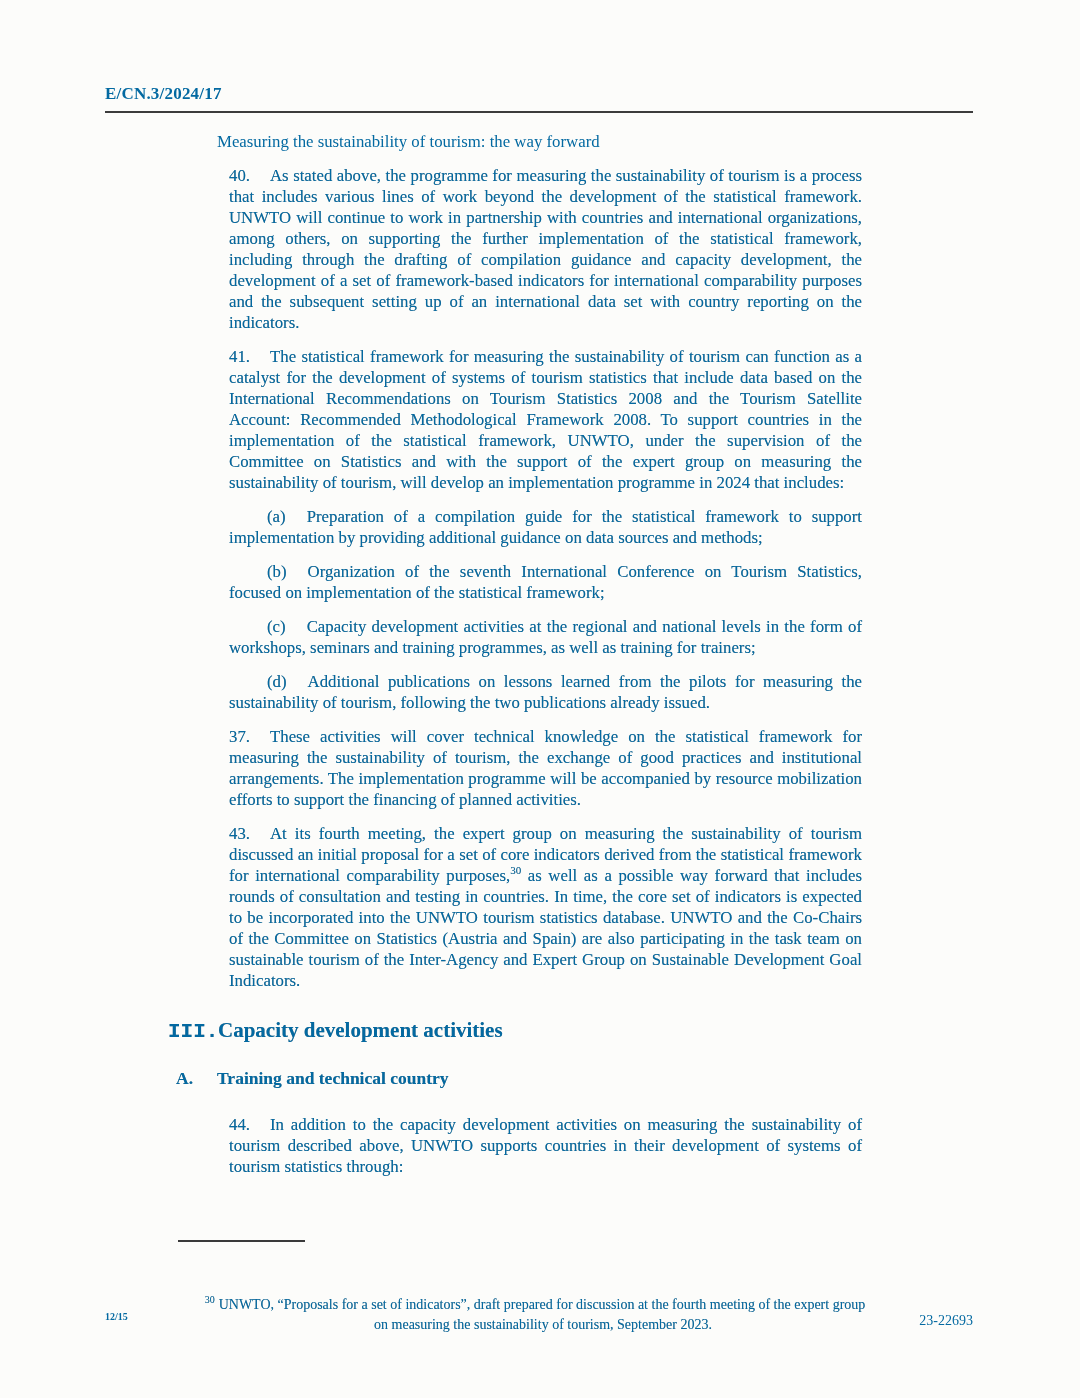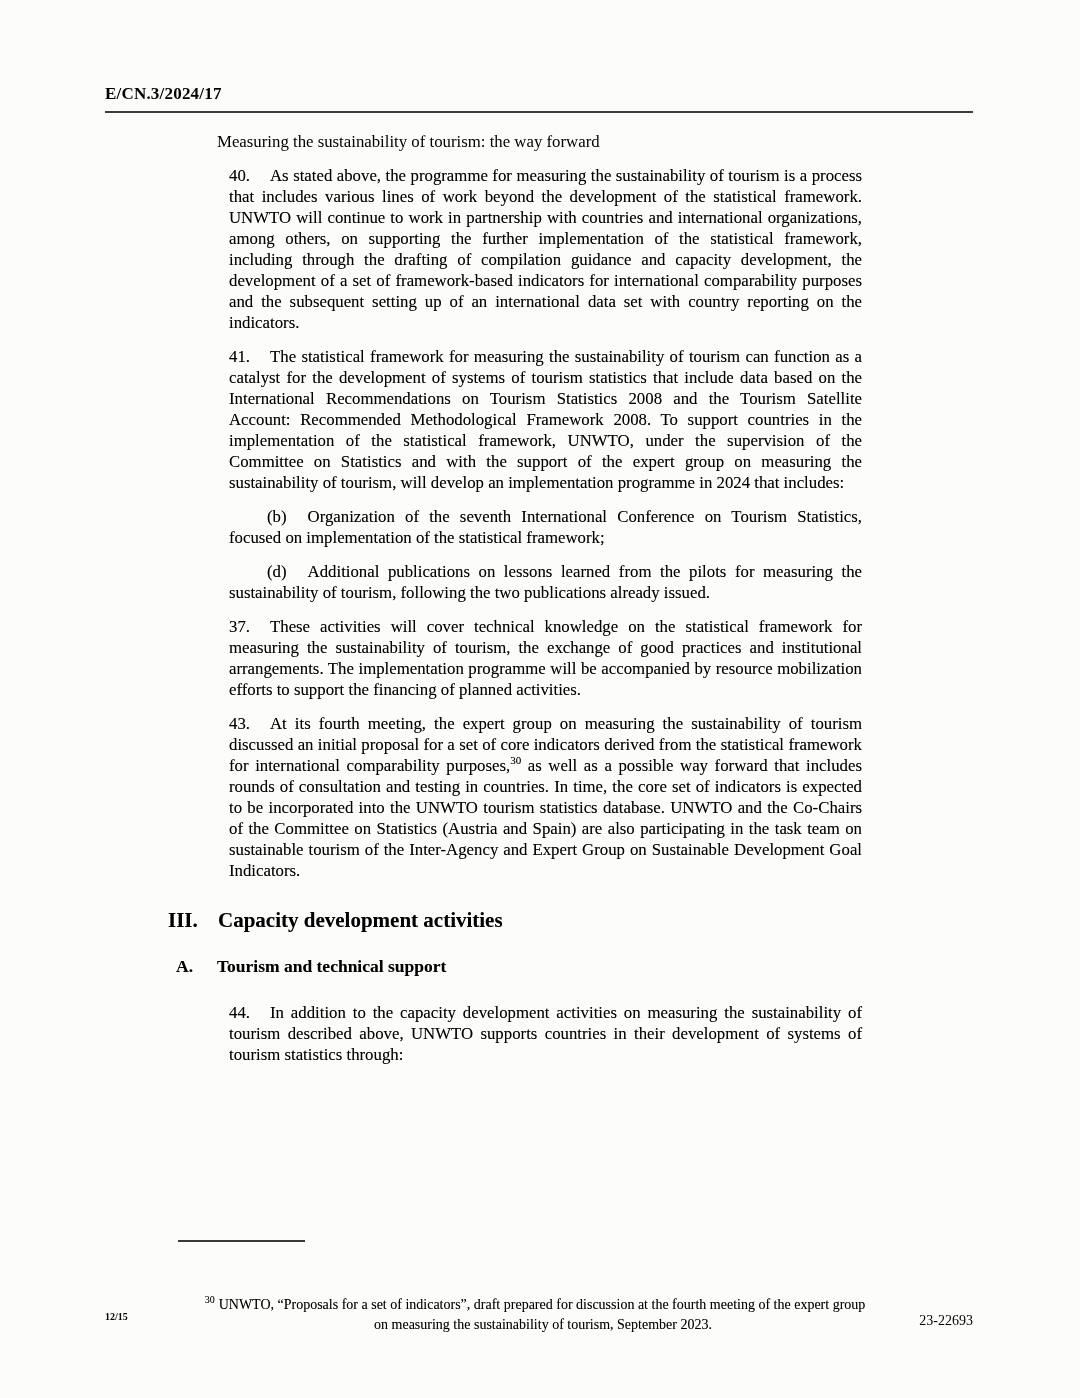--- a/index.html
+++ b/index.html
@@ -6,21 +6,21 @@
     margin: 0;
     padding: 0;
     background: #fbfbf9;
   }
   .page {
     position: relative;
     width: 1080px;
     height: 1398px;
     background: #fcfcfa;
     font-family: "Liberation Serif", "DejaVu Serif", serif;
-    color: #000000;
+    color: #0369a1;
     overflow: hidden;
   }
   .doc-header {
     position: absolute;
     left: 105px;
     top: 84px;
     width: 868px;
     border-bottom: 2px solid #3c3c3c;
     padding-bottom: 7px;
   }
@@ -68,20 +68,21 @@
     margin: 26px 0 22px -49px;
     font-weight: bold;
     font-size: 21px;
     line-height: 26px;
     text-align: left;
     text-shadow: 0 0 0.4px rgba(30,30,30,0.4);
   }
   .sec-heading .numeral {
     display: inline-block;
     width: 50px;
+    font-family: Liberation Mono, monospace;
   }
   .subsec-heading {
     margin: 0 0 25px -41px;
     font-weight: bold;
     font-size: 17.5px;
     line-height: 22px;
     text-align: left;
     text-shadow: 0 0 0.4px rgba(30,30,30,0.4);
   }
   .subsec-heading .letter {
@@ -136,33 +137,35 @@
   </div>
 
   <div class="content">
 
     <p class="run-head">Measuring the sustainability of tourism: the way forward</p>
 
     <p class="para"><span class="pnum">40.</span><span>As stated above, the programme for measuring the sustainability of tourism is a process that includes various lines of work beyond the development of the statistical framework. UNWTO will continue to work in partnership with countries and international organizations, among others, on supporting the further implementation of the statistical framework, including through the drafting of compilation guidance and capacity development, the development of a set of framework-based indicators for international comparability purposes and the subsequent setting up of an international data set with country reporting on the indicators.</span></p>
 
     <p class="para"><span class="pnum">41.</span><span>The statistical framework for measuring the sustainability of tourism can function as a catalyst for the development of systems of tourism statistics that include data based on the International Recommendations on Tourism Statistics 2008 and the Tourism Satellite Account: Recommended Methodological Framework 2008. To support countries in the implementation of the statistical framework, UNWTO, under the supervision of the Committee on Statistics and with the support of the expert group on measuring the sustainability of tourism, will develop an implementation programme in 2024 that includes:</span></p>
 
+    <p class="para list-item"><span class="label">(a)</span><span>Preparation of a compilation guide for the statistical framework to support implementation by providing additional guidance on data sources and methods;</span></p>
 
     <p class="para list-item"><span class="label">(b)</span><span>Organization of the seventh International Conference on Tourism Statistics, focused on implementation of the statistical framework;</span></p>
 
+    <p class="para list-item"><span class="label">(c)</span><span>Capacity development activities at the regional and national levels in the form of workshops, seminars and training programmes, as well as training for trainers;</span></p>
 
     <p class="para list-item"><span class="label">(d)</span><span>Additional publications on lessons learned from the pilots for measuring the sustainability of tourism, following the two publications already issued.</span></p>
 
     <p class="para"><span class="pnum">37.</span><span>These activities will cover technical knowledge on the statistical framework for measuring the sustainability of tourism, the exchange of good practices and institutional arrangements. The implementation programme will be accompanied by resource mobilization efforts to support the financing of planned activities.</span></p>
 
     <p class="para"><span class="pnum">43.</span><span>At its fourth meeting, the expert group on measuring the sustainability of tourism discussed an initial proposal for a set of core indicators derived from the statistical framework for international comparability purposes,</span><sup class="fnref">30</sup><span> as well as a possible way forward that includes rounds of consultation and testing in countries. In time, the core set of indicators is expected to be incorporated into the UNWTO tourism statistics database. UNWTO and the Co-Chairs of the Committee on Statistics (Austria and Spain) are also participating in the task team on sustainable tourism of the Inter-Agency and Expert Group on Sustainable Development Goal Indicators.</span></p>
 
     <h1 class="sec-heading"><span class="numeral">III.</span><span>Capacity development activities</span></h1>
 
-    <h2 class="subsec-heading"><span class="letter">A.</span><span>Tourism and technical support</span></h2>
+    <h2 class="subsec-heading"><span class="letter">A.</span><span>Training and technical country</span></h2>
 
     <p class="para"><span class="pnum">44.</span><span>In addition to the capacity development activities on measuring the sustainability of tourism described above, UNWTO supports countries in their development of systems of tourism statistics through:</span></p>
 
   </div>
 
   <div class="footnote-block">
     <div class="fn-rule"></div>
     <p class="fn-text"><sup>30</sup><span>UNWTO, “Proposals for a set of indicators”, draft prepared for discussion at the fourth meeting of the expert group on measuring the sustainability of tourism, September 2023.</span></p>
   </div>
 

